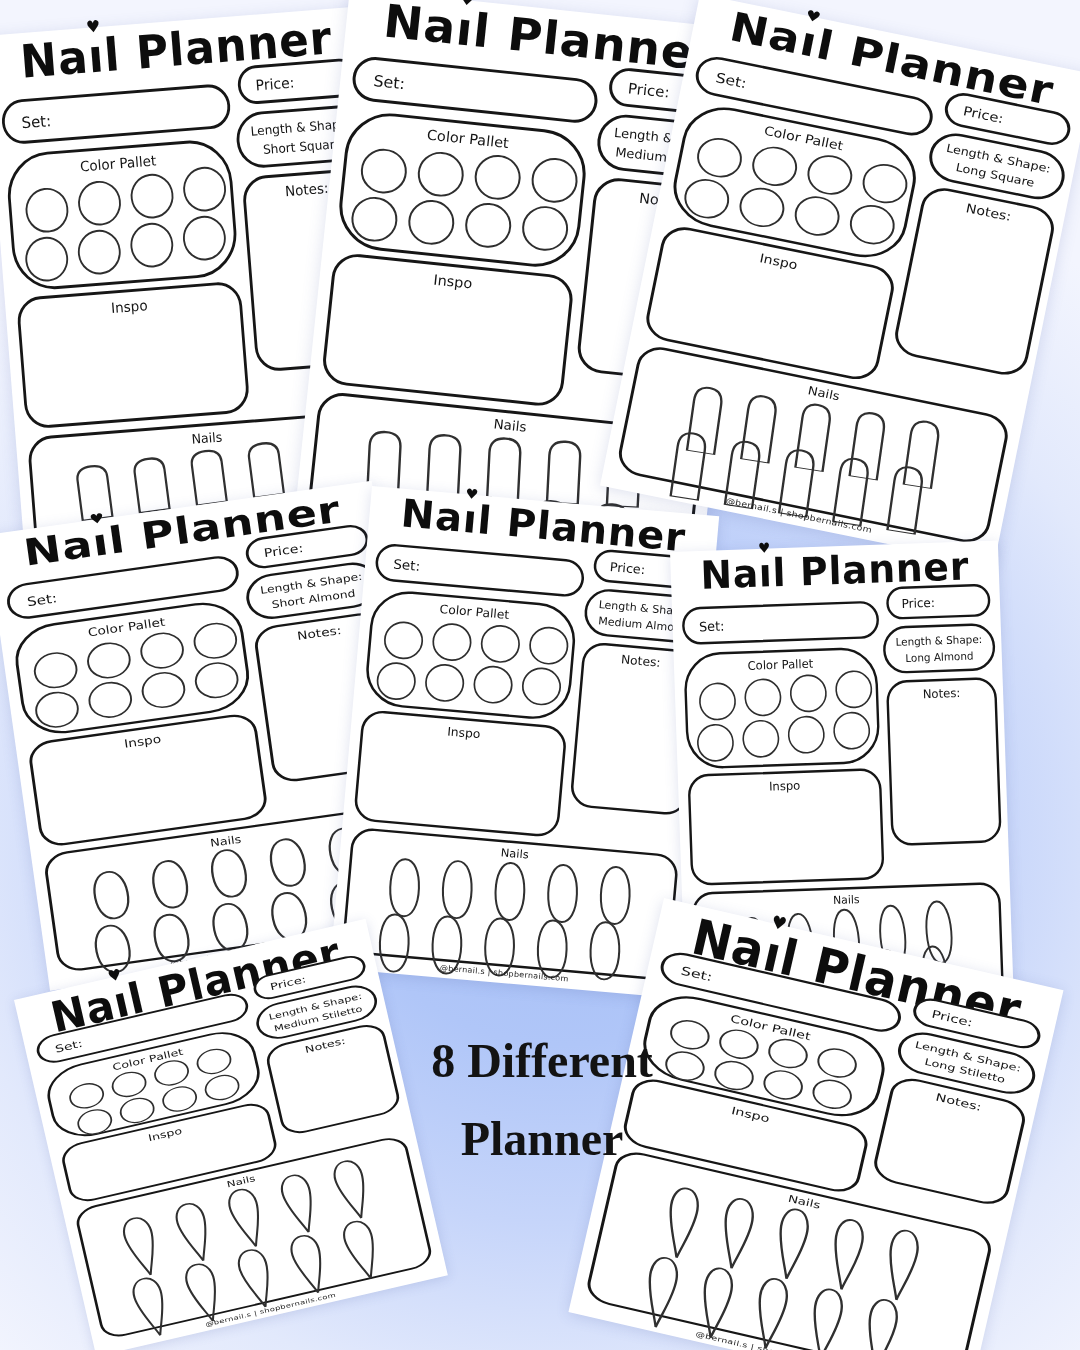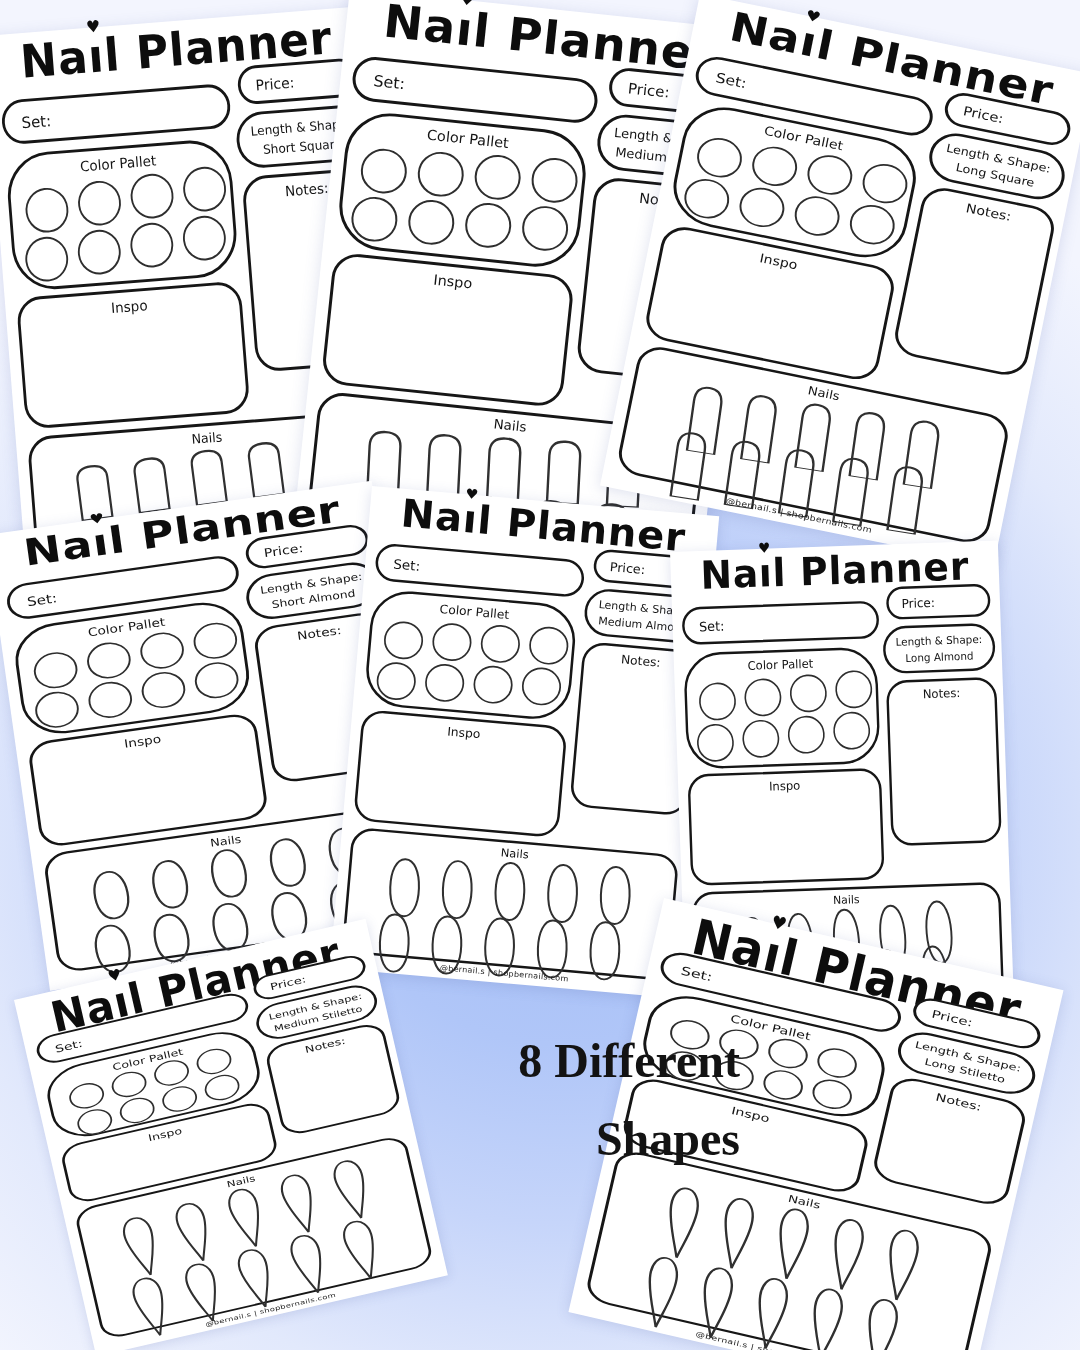--- a/index.html
+++ b/index.html
@@ -87,42 +87,42 @@
   .compact .n-row2{margin-top:-2px;}
 
   .pfooter{
     position:absolute;left:0;top:572px;width:100%;text-align:center;
     font-size:9.5px;letter-spacing:.3px;color:#1c1c1c;
   }
   .compact .pfooter{top:574px;}
 
   
   .overlay{
-    position:absolute;left:320px;top:1022px;width:420px;z-index:9;
-    text-align:right;font-family:"Liberation Serif", serif;font-weight:bold;
+    position:absolute;left:332px;top:1022px;width:420px;z-index:9;
+    text-align:center;font-family:"Liberation Serif", serif;font-weight:bold;
     font-size:48px;line-height:1.62;color:#131313;
   }
 
   svg.defs{position:absolute;width:0;height:0;}
 </style>
 </head>
 <body>
 
 <svg class="defs" aria-hidden="true">
   <defs>
     <path id="nail-square" d="M9,100 L9,28 Q9,6 30,6 Q51,6 51,28 L51,100 Z" fill="none" stroke="#303030" stroke-width="2.4" vector-effect="non-scaling-stroke"></path>
     <path id="nail-almond" d="M30,3 C16,3 8,24 8,50 C8,80 18,97 30,97 C42,97 52,80 52,50 C52,24 44,3 30,3 Z" fill="none" stroke="#303030" stroke-width="2.4" vector-effect="non-scaling-stroke"></path>
     <path id="nail-stiletto" d="M30,3 C18,3 10,14 10,29 C10,52 24,79 30,98 C36,79 50,52 50,29 C50,14 42,3 30,3 Z" fill="none" stroke="#303030" stroke-width="2.4" vector-effect="non-scaling-stroke"></path>
   </defs>
 </svg>
 
 <div id="stage">
   <div class="overlay">
     <div>8 Different</div>
-    <div>Shapes</div>
+    <div>Planner</div>
   </div>
 
   <div class="planner p1 shape-square len-short">
     <div class="title"><span>Na</span><span class="ti"><span class="heart">♥</span><span>ıl Planner</span></span></div>
 
     <div class="pill set-pill">
       <span class="plabel">Set:</span>
     </div>
 
     <div class="pill price-pill">

